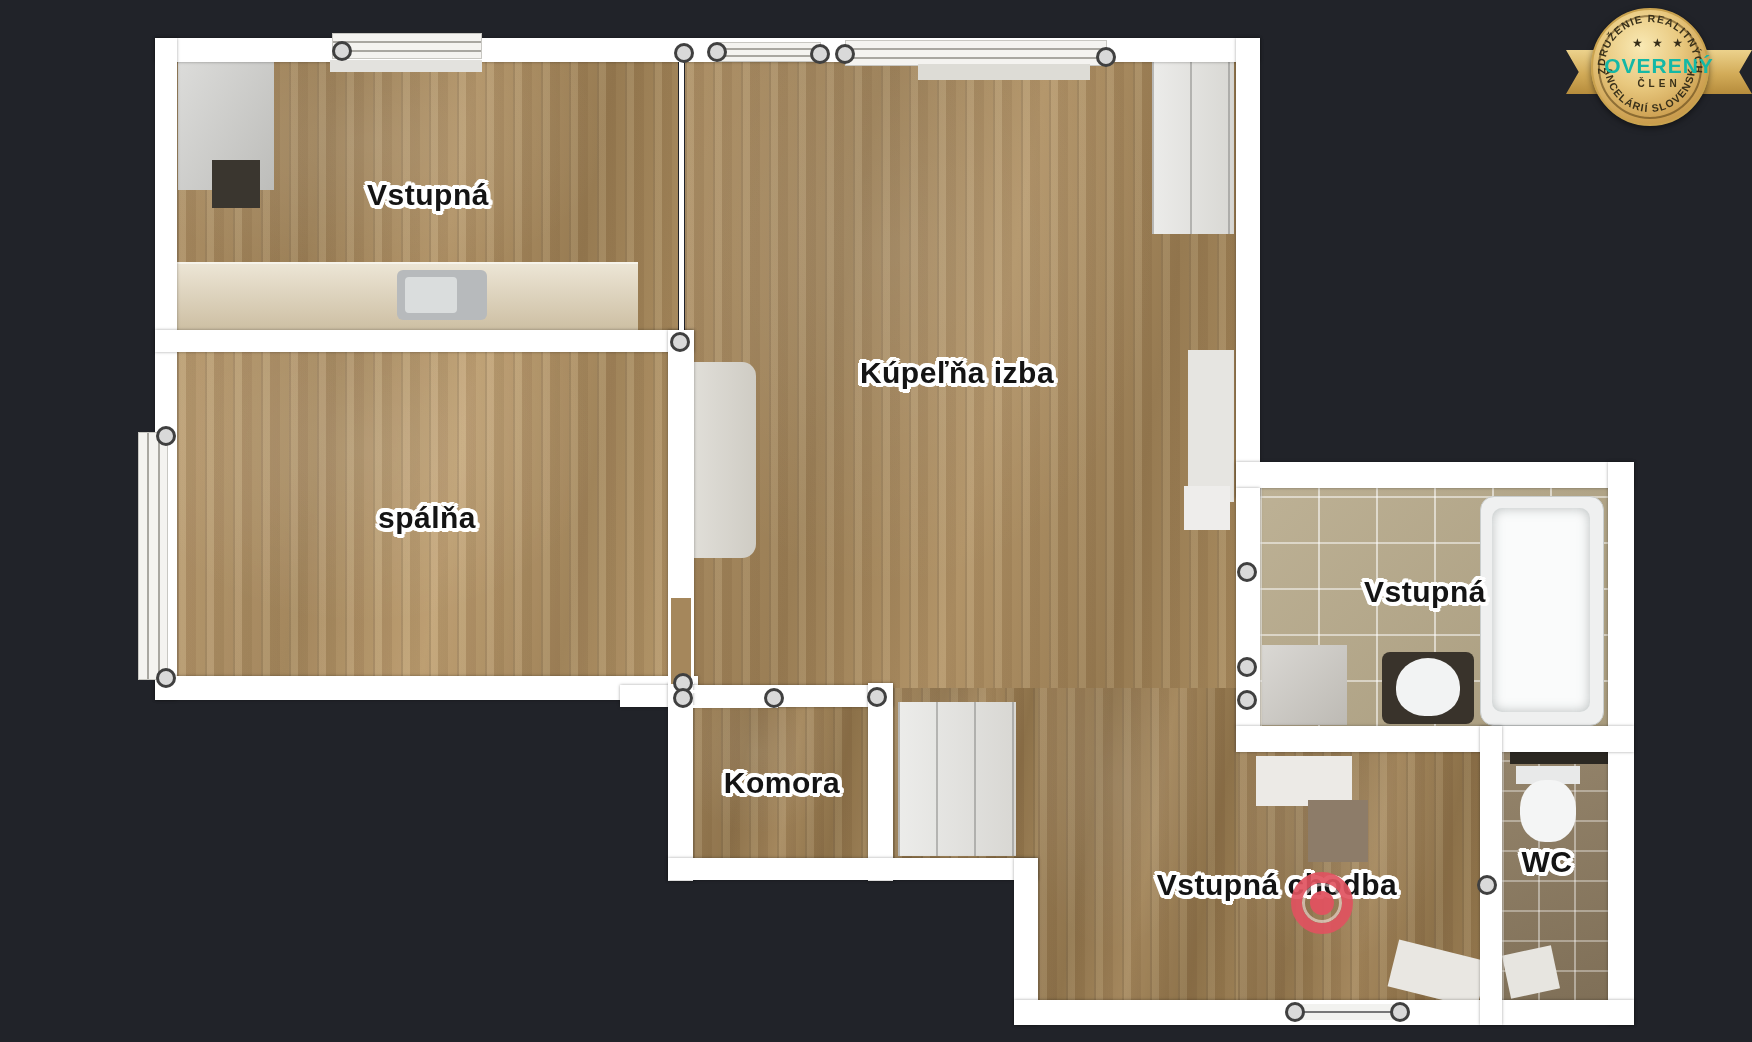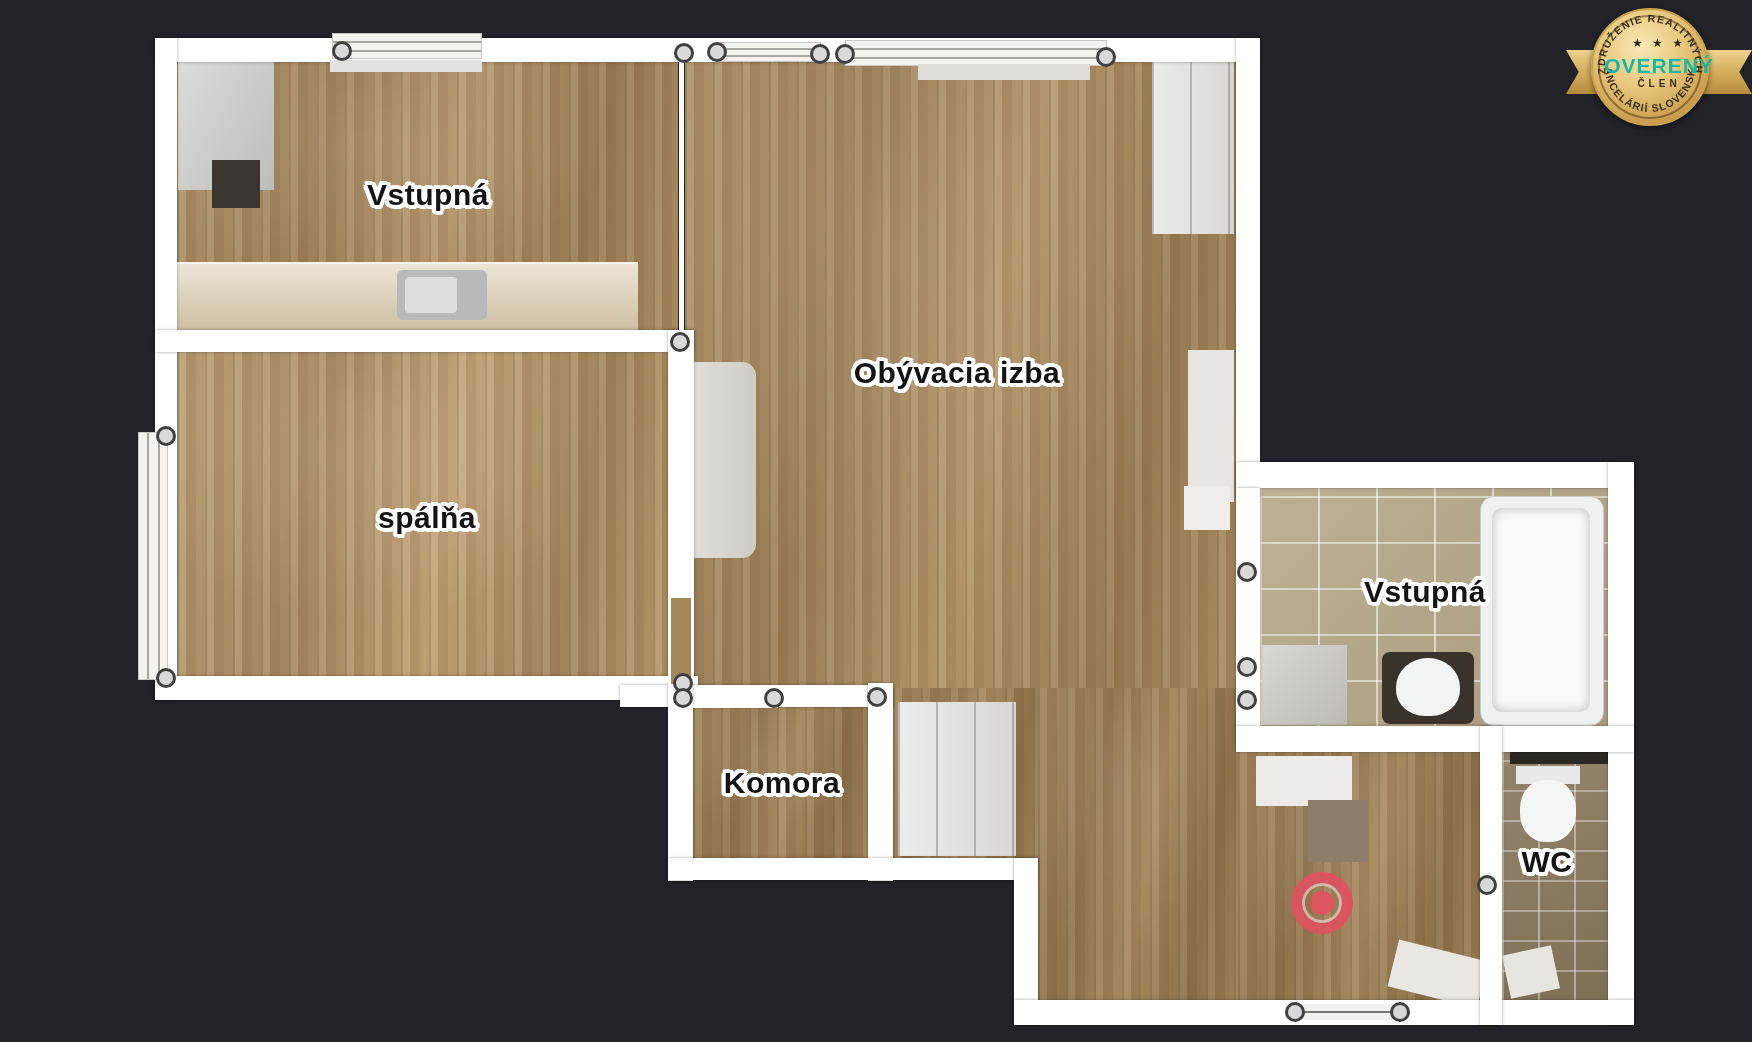--- a/index.html
+++ b/index.html
@@ -173,25 +173,26 @@
   <div class="node" style="left:774px;top:698px;"></div>
   <div class="node" style="left:877px;top:697px;"></div>
   <div class="node" style="left:1247px;top:572px;"></div>
   <div class="node" style="left:1247px;top:667px;"></div>
   <div class="node" style="left:1247px;top:700px;"></div>
   <div class="node" style="left:1487px;top:885px;"></div>
   <div class="node" style="left:1295px;top:1012px;"></div>
   <div class="node" style="left:1400px;top:1012px;"></div>
 
   <div class="room-label" style="left:428px;top:195px;">Vstupná</div>
-  <div class="room-label" style="left:957px;top:373px;">Obývacia izba</div>
+  <div class="room-label" style="left:957px;top:373px;">Kúpeľňa izba</div>
   <div class="room-label" style="left:427px;top:518px;">spálňa</div>
   <div class="room-label" style="left:782px;top:783px;">Komora</div>
   <div class="room-label" style="left:1425px;top:592px;">Vstupná</div>
   <div class="room-label" style="left:1547px;top:862px;">WC</div>
+  <div class="room-label" style="left:1277px;top:885px;">Vstupná chodba</div>
 
   <div class="target-outer" style="left:1291px;top:872px;"></div>
   <div class="target-dot" style="left:1310px;top:891px;"></div>
 
   <div class="badge">
     <div class="ribbon ribbon-l"></div>
     <div class="ribbon ribbon-r"></div>
     <div class="badge-circle"></div>
     <div class="badge-ring"></div>
     <svg class="badge-svg" width="118" height="118" viewBox="0 0 118 118">

